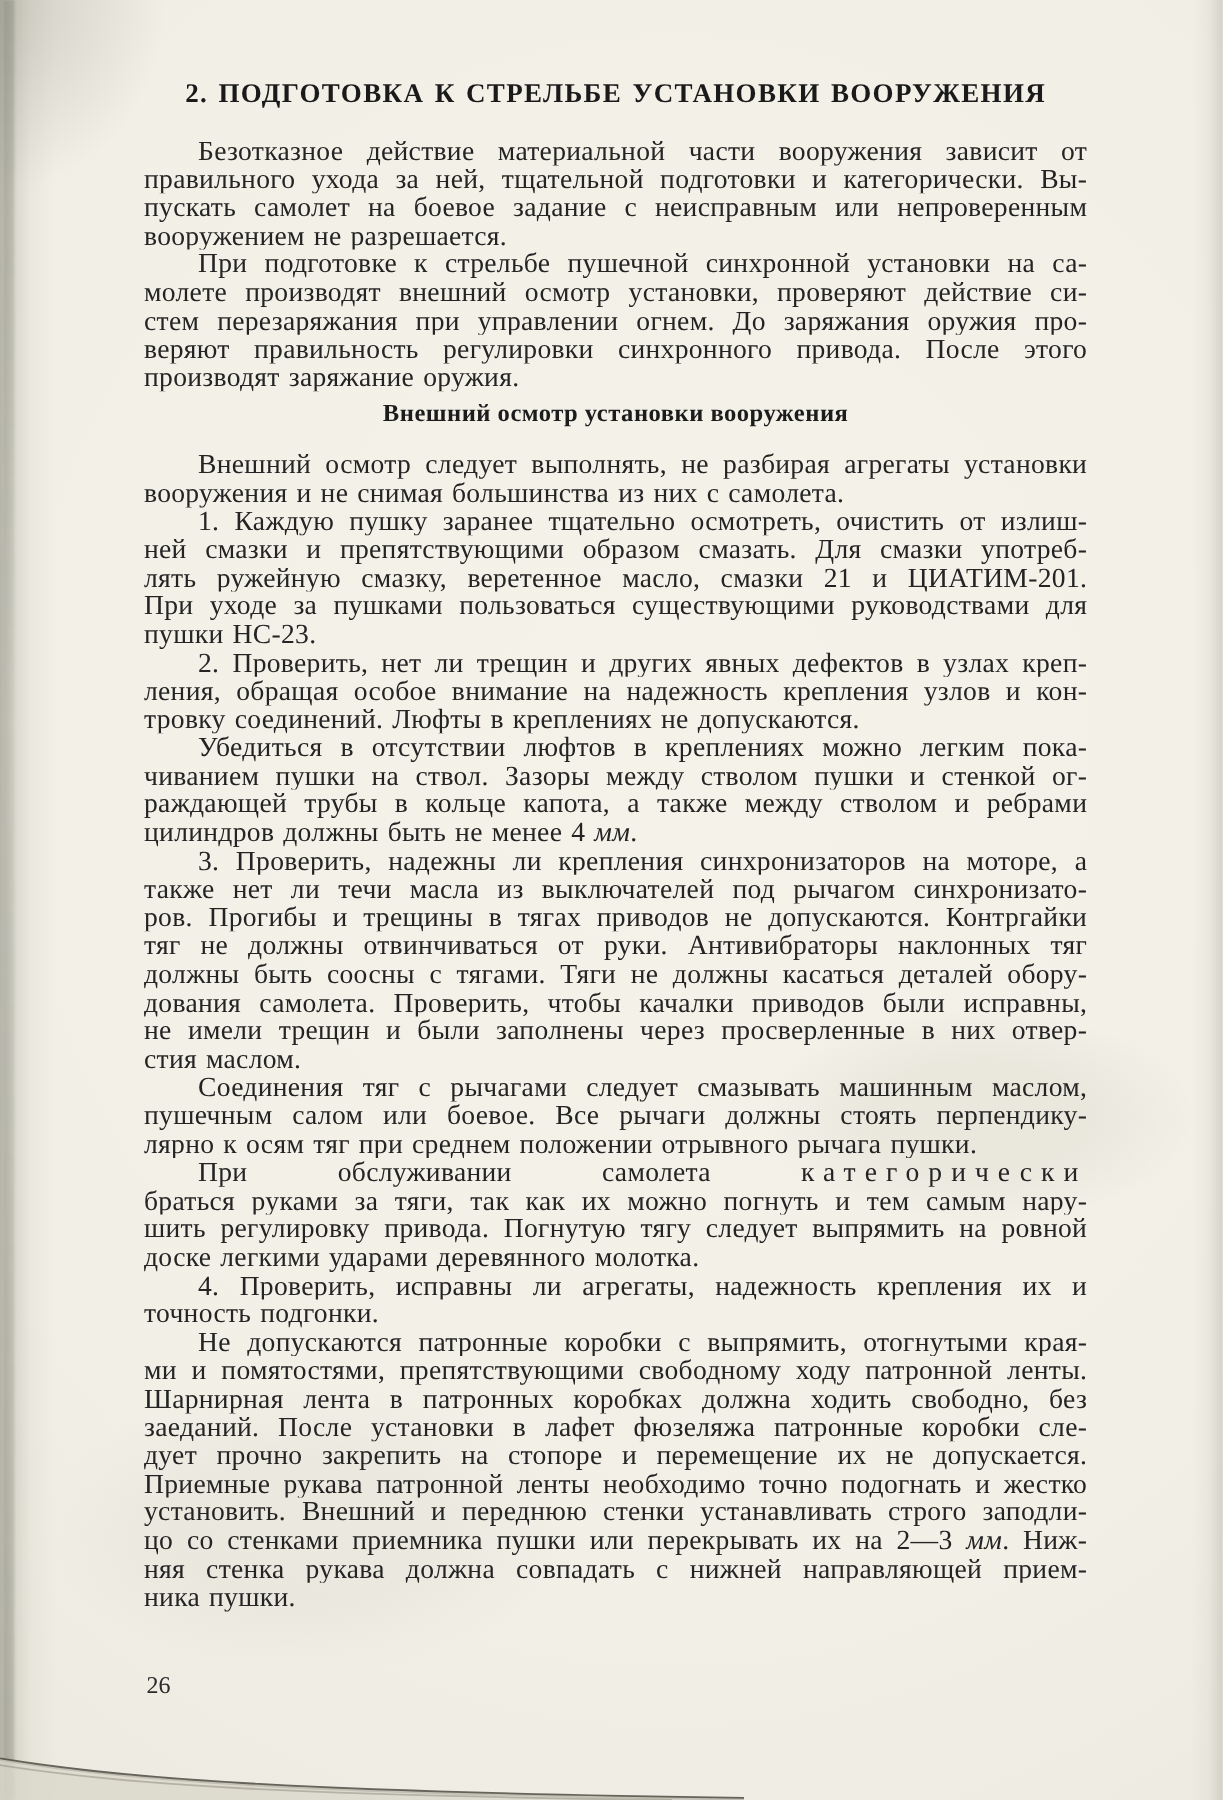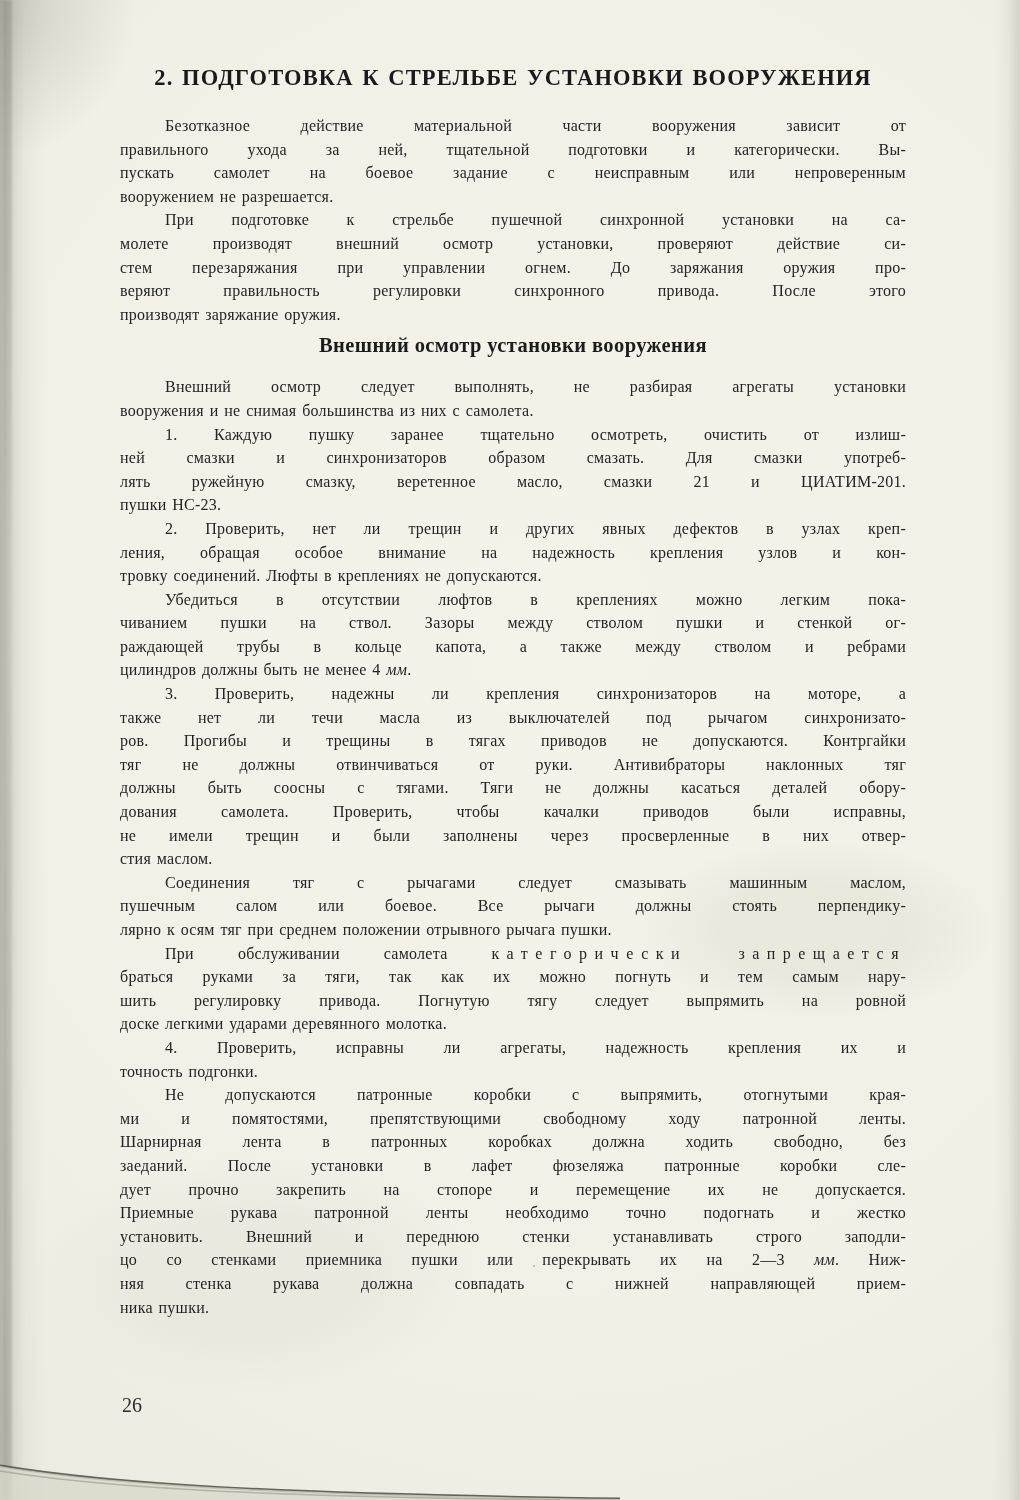--- a/index.html
+++ b/index.html
@@ -65,21 +65,21 @@
     text-align: center;
     font-weight: bold;
     font-size: 20.5px;
     line-height: 25px;
     letter-spacing: 0.4px;
     color: #1c1c1c;
     margin: 7px 0 17px 0;
   }
   .para { margin: 0; }
   .line {
-    font-size: 16px;
+    font-size: 23px;
     line-height: 23.6px;
     height: 23.6px;
     overflow: hidden;
     letter-spacing: 0.25px;
     word-spacing: 1.5px;
     text-align: justify;
     text-align-last: justify;
   }
   .line.first { text-indent: 45px; }
   .line.last  { text-align-last: left; }
@@ -128,22 +128,23 @@
         <div class="line"><span>веряют правильность регулировки синхронного привода. После этого</span></div>
         <div class="line last"><span>производят заряжание оружия.</span></div>
       </div>
       <div class="h2">Внешний осмотр установки вооружения</div>
       <div class="para">
         <div class="line first"><span>Внешний осмотр следует выполнять, не разбирая агрегаты установки</span></div>
         <div class="line last"><span>вооружения и не снимая большинства из них с самолета.</span></div>
       </div>
       <div class="para">
         <div class="line first"><span>1. Каждую пушку заранее тщательно осмотреть, очистить от излиш-</span></div>
-        <div class="line"><span>ней смазки и синхронизаторов образом смазать. Для смазки употреб-</span></div>
+        <div class="line"><span>ней смазки и препятствующими образом смазать. Для смазки употреб-</span></div>
         <div class="line"><span>лять ружейную смазку, веретенное масло, смазки 21 и ЦИАТИМ-201.</span></div>
+        <div class="line"><span>При уходе за пушками пользоваться существующими руководствами для</span></div>
         <div class="line last"><span>пушки НС-23.</span></div>
       </div>
       <div class="para">
         <div class="line first"><span>2. Проверить, нет ли трещин и других явных дефектов в узлах креп-</span></div>
         <div class="line"><span>ления, обращая особое внимание на надежность крепления узлов и кон-</span></div>
         <div class="line last"><span>тровку соединений. Люфты в креплениях не допускаются.</span></div>
       </div>
       <div class="para">
         <div class="line first"><span>Убедиться в отсутствии люфтов в креплениях можно легким пока-</span></div>
         <div class="line"><span>чиванием пушки на ствол. Зазоры между стволом пушки и стенкой ог-</span></div>

